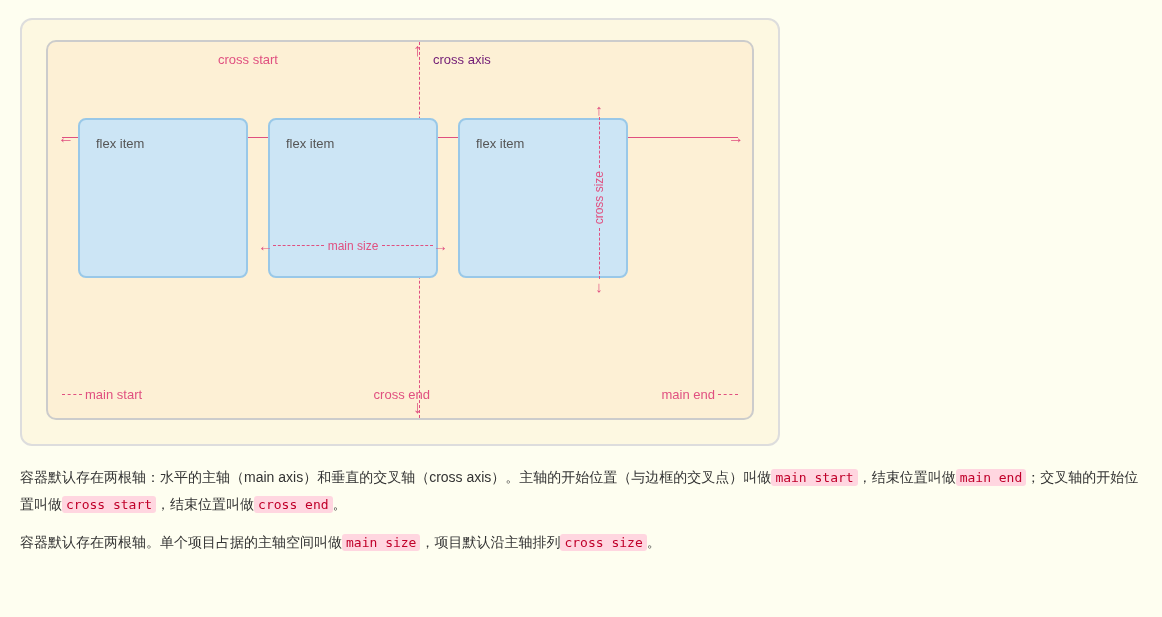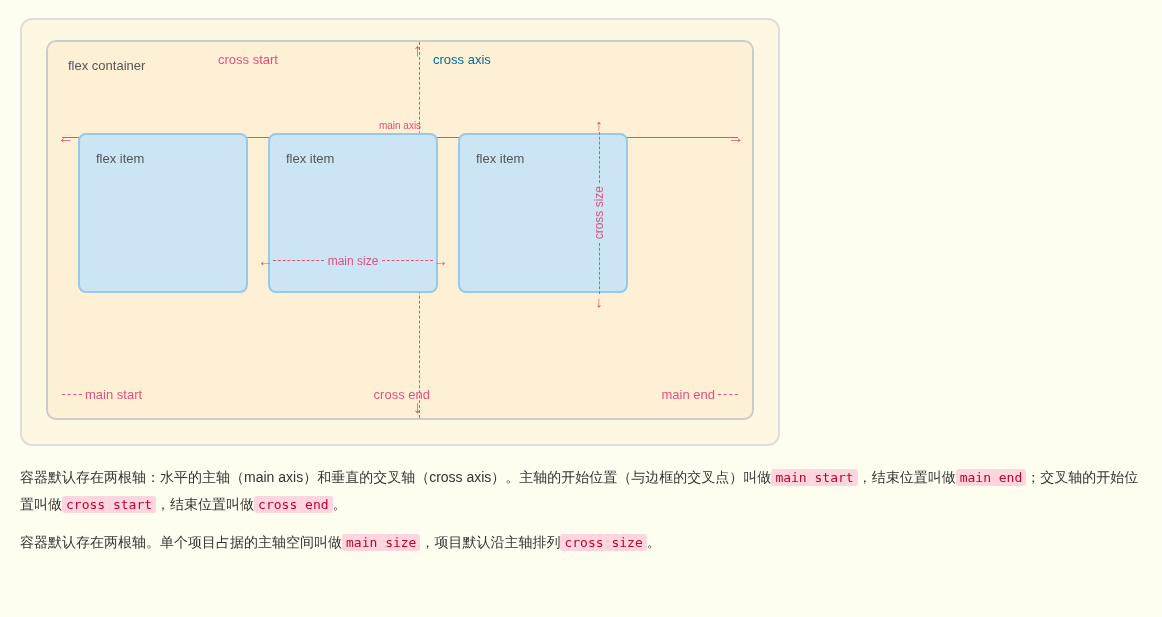--- a/index.html
+++ b/index.html
@@ -78,33 +78,32 @@
       font-family: monospace;
       font-size: 13px;
       color: #c0002a;
     }
   </style>
 </head>
 <body>
 
 <div class="diagram-wrapper">
   <div class="flex-container-box">
-    <div class="fc-label">flex container</div>
 
     <div style="position:absolute;left:370px;top:0;width:2px;height:100%;display:flex;flex-direction:column;align-items:center;">
       <div style="flex:1;border-left:1.5px dashed #e05080;"></div>
     </div>
 
     <div style="position:absolute;top:-2px;left:365px;color:#e05080;font-size:18px;">↑</div>
 
     <div style="position:absolute;bottom:0px;left:365px;color:#e05080;font-size:18px;">↓</div>
 
     <div style="position:absolute;top:10px;left:170px;color:#e05080;font-size:13px;">cross start</div>
 
-    <div style="position:absolute;top:10px;left:385px;color:#0369a1;font-size:13px;">cross axis</div>
+    <div style="position:absolute;top:10px;left:385px;color:#701a75;font-size:13px;">cross axis</div>
 
     <div style="position:absolute;top:95px;left:14px;right:14px;border-top:1.5px solid #e05080;display:flex;align-items:center;">
     </div>
 
     <div style="position:absolute;top:87px;left:10px;color:#e05080;font-size:16px;">←</div>
 
     <div style="position:absolute;top:87px;right:8px;color:#e05080;font-size:16px;">→</div>
 
     <div style="position:absolute;top:78px;left:50%;transform:translateX(-50%);color:#e05080;font-size:10px;">main axis</div>
 

